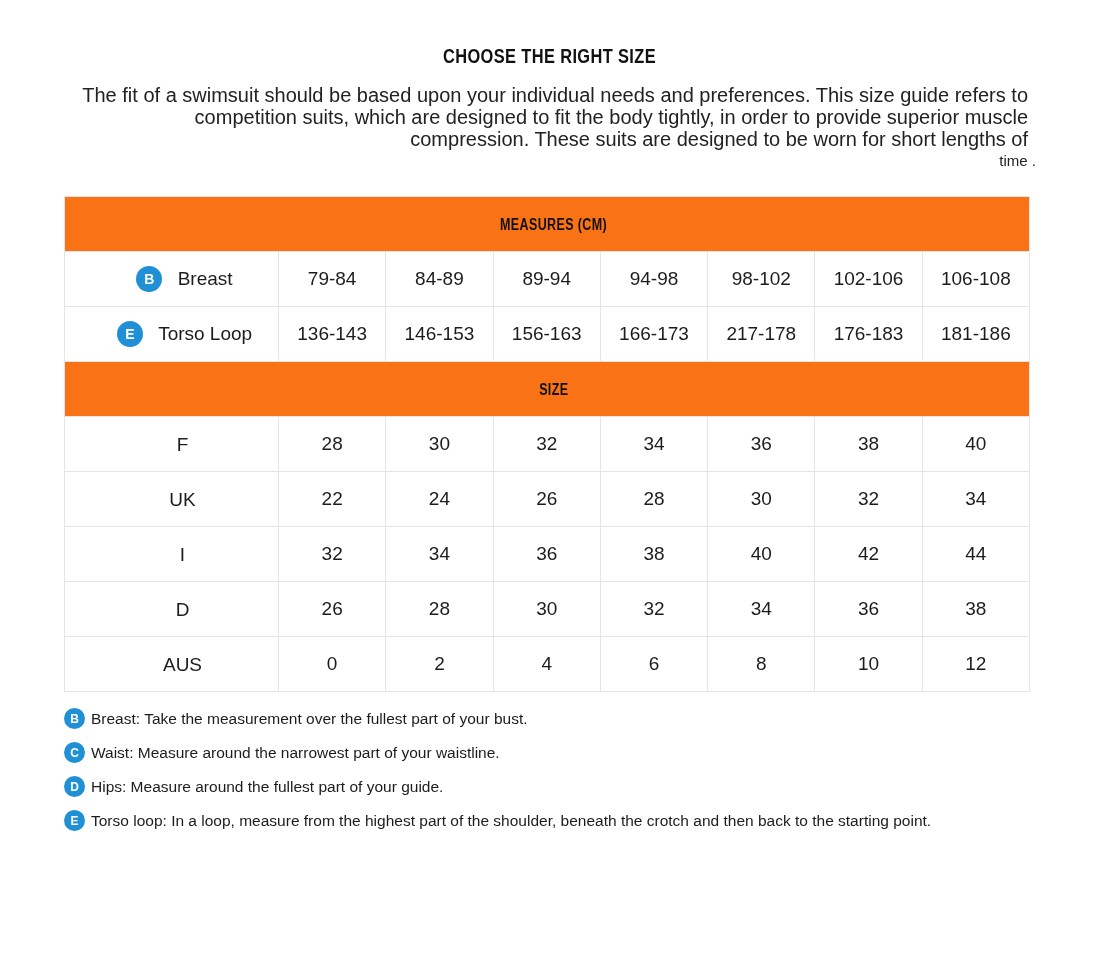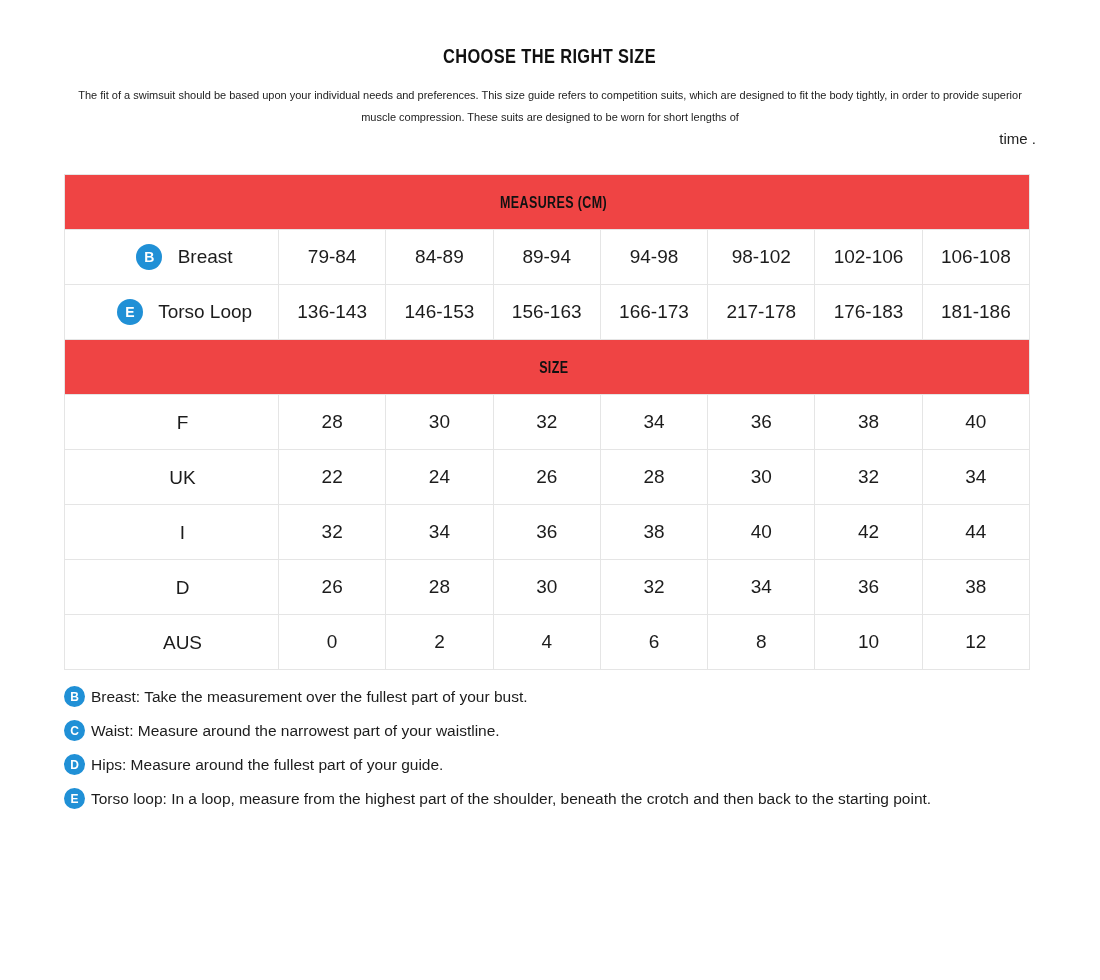--- a/index.html
+++ b/index.html
@@ -22,22 +22,22 @@
     letter-spacing: 0.5px;
     transform: scaleX(0.78);
     transform-origin: center;
     color: #111;
     white-space: nowrap;
   }
 
   
   .intro {
     margin-top: 16px;
-    text-align: center;
-    font-size: 11px;
+    text-align: right;
+    font-size: 20px;
     line-height: 22px;
     color: #222;
     padding: 0 8px;
   }
   .intro-tail {
     text-align: right;
     font-size: 15px;
     line-height: 22px;
     color: #222;
     text-indent: 124px;
@@ -52,21 +52,21 @@
   }
   table.size-guide td {
     border: 1px solid #e5e5e5;
     height: 55px;
     vertical-align: middle;
     text-align: center;
     font-size: 19px;
     color: #1c1c1c;
   }
   td.section-header {
-    background: #ef4444;
+    background: #f97316;
     border: 1px solid #e6e6e6;
     height: 50px;
     text-align: center;
     padding-left: 14px;
   }
   .section-header-label {
     display: inline-block;
     font-size: 16px;
     font-weight: 700;
     letter-spacing: 0.5px;

